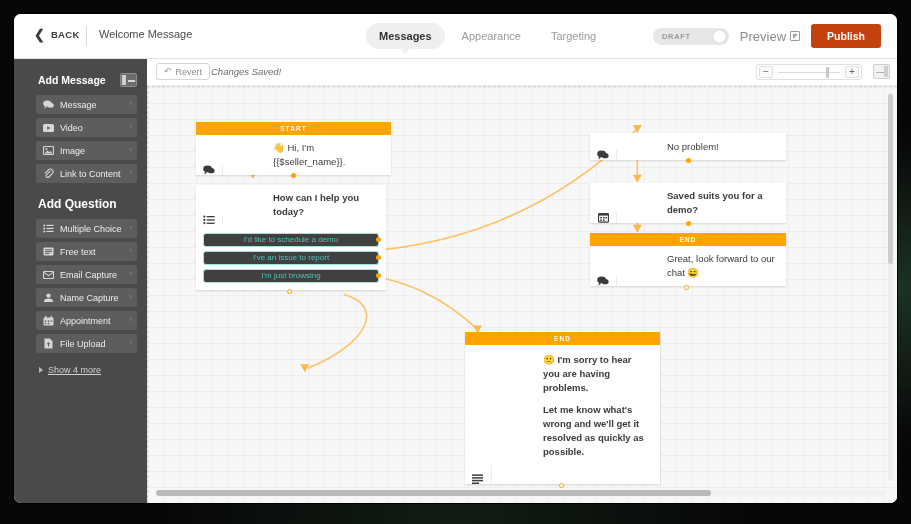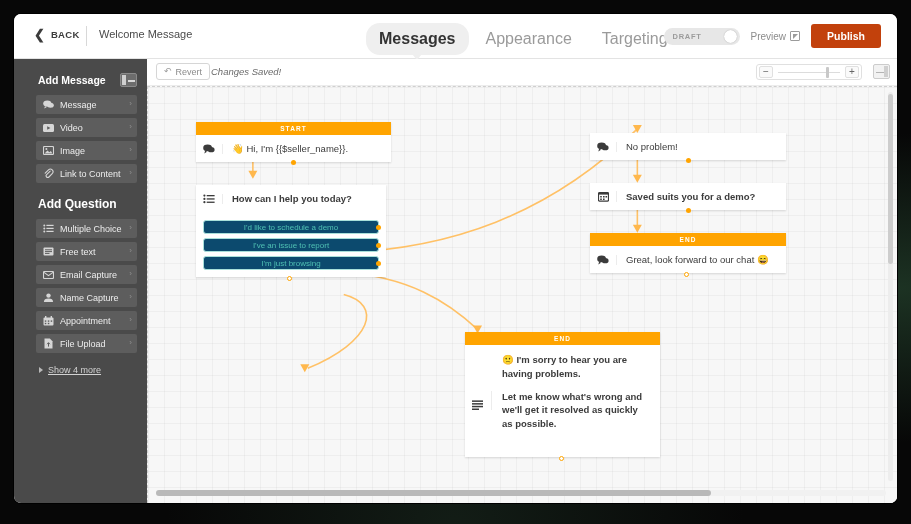--- a/index.html
+++ b/index.html
@@ -54,21 +54,21 @@
   #doc-title {
     position: absolute; left: 85px; top: 14px;
     font-size: 11px; color: #4a4a4a;
   }
   #tabs {
     position: absolute; left: 352px; top: 9px;
     display: flex; align-items: flex-start; gap: 4px;
   }
   .tab {
     position: relative;
-    font-size: 16px; color: #9a9a9a;
+    font-size: 11px; color: #9a9a9a;
     padding: 7px 13px 7px 13px;
     border-radius: 14px;
     cursor: pointer; white-space: nowrap;
   }
   .tab.active {
     background: #efefef; color: #333; font-weight: bold;
   }
   .tab.active::after {
     content: ""; position: absolute; left: 50%; bottom: -5px;
     margin-left: -5px;
@@ -88,21 +88,21 @@
   #draft-toggle .t {
     font-size: 7.5px; font-weight: bold; color: #9b9b9b; letter-spacing: .7px;
   }
   #draft-toggle .knob {
     width: 13px; height: 13px; border-radius: 50%;
     background: #fff; box-shadow: 0 0 1px rgba(0,0,0,.35);
   }
   #preview {
     display: flex; align-items: center; gap: 4px; cursor: pointer;
   }
-  #preview .t { font-size: 10px; color: #8c8c8c; }
+  #preview .t { font-size: 13px; color: #8c8c8c; }
   #preview .ic {
     width: 10px; height: 10px; border: 1.3px solid #9b9b9b;
     position: relative; border-radius: 1px;
   }
   #preview .ic::after {
     content: ""; position: absolute; left: 1.5px; top: 1.5px;
     width: 0; height: 0;
     border-left: 5px solid #9b9b9b; border-bottom: 5px solid transparent;
   }
   #publish {
@@ -245,40 +245,40 @@
   
   .node {
     position: absolute; background: #fff;
     box-shadow: 0 1px 2px rgba(0,0,0,0.14);
   }
   .node-hdr {
     background: #ffa400; color: #fff;
     font-size: 6.5px; font-weight: bold; letter-spacing: 1.1px;
     text-align: center; padding: 3px 0 3px 0; text-transform: uppercase;
   }
-  .node-body { display: flex; align-items: center; min-height: 27px; }
+  .node-body { display: flex; align-items: flex-end; min-height: 27px; gap: 41px; }
   .node-icon {
     flex: 0 0 27px; display: flex; align-items: center; justify-content: center;
     border-right: 1px solid #ececec; color: #3b3b3b;
   }
   .node-text {
     flex: 1; display: flex; align-items: center;
     font-size: 9.5px; color: #3b3b3b; padding: 6px 9px;
     line-height: 1.45;
   }
   .node-text.multi { display: block; }
   .node-text .p2 { margin-top: 9px; }
   .choices { padding: 4px 7px 7px 7px; }
   .choice {
     position: relative;
     border: 1px solid #a8e0da; border-radius: 3px;
     height: 14px; margin-top: 4px;
     font-size: 8px; color: #4fc0b3;
     display: flex; align-items: center; justify-content: center;
-    cursor: pointer; background: #0c4a6e;
+    cursor: pointer; background: #404040;
   }
   .dot {
     position: absolute; width: 5px; height: 5px; border-radius: 50%;
     background: #ffa400;
   }
   .dot-hollow {
     position: absolute; width: 5px; height: 5px; border-radius: 50%;
     background: #fff; border: 1.5px solid #ffa400;
   }
 

